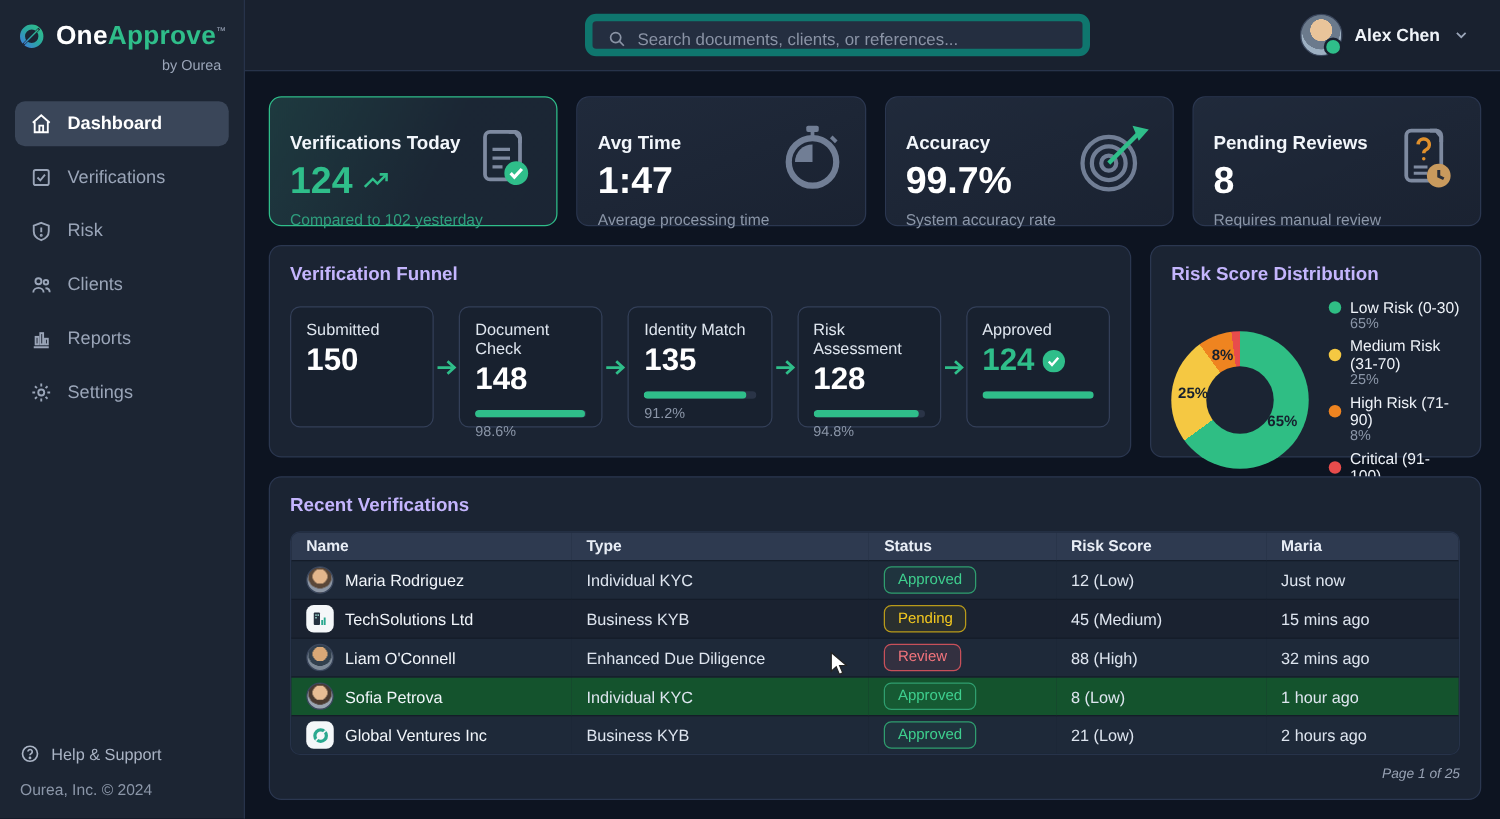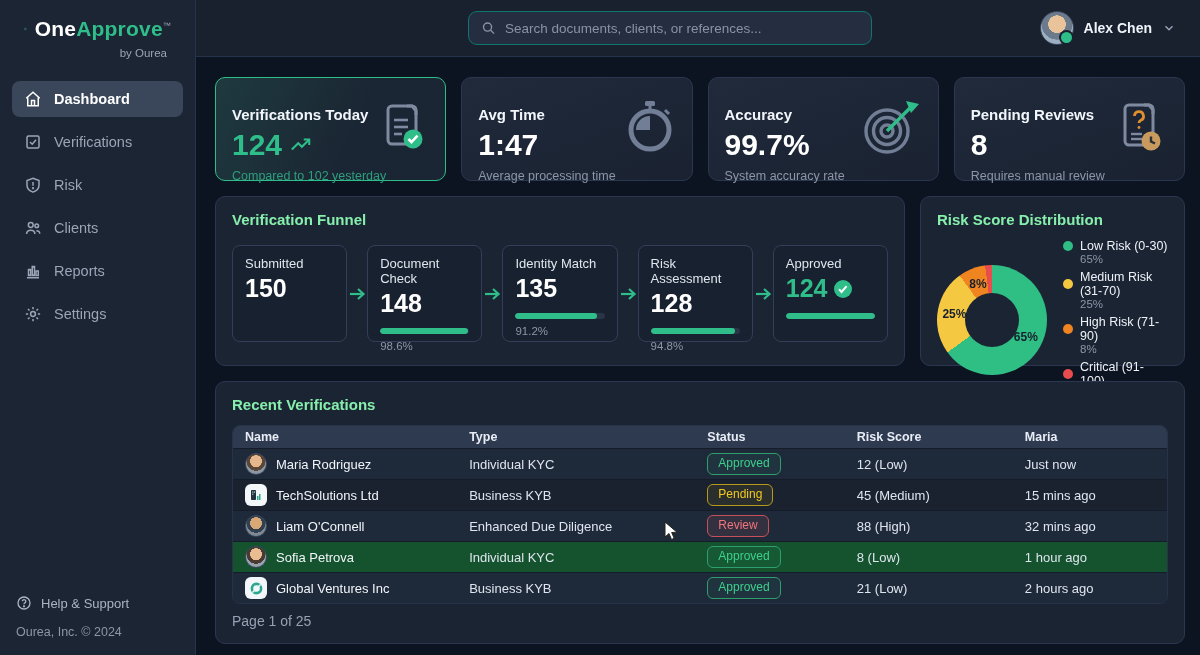--- a/index.html
+++ b/index.html
@@ -9,21 +9,21 @@
     background:#0d1421; color:#e8edf5;
     position:relative; overflow:hidden;
   }
   .app { display:flex; height:100%; }
 
   
   .sidebar {
     width:196px; flex:0 0 196px; background:#1c2533;
     border-right:1px solid #27334a; display:flex; flex-direction:column;
   }
-  .logo-wrap { padding:12px 24px 8px; }
+  .logo-wrap { padding:12px 14px 8px; }
   .logo-row { display:flex; align-items:center; gap:8px; }
   .logo-text { font-size:21px; font-weight:800; letter-spacing:.2px; }
   .logo-one { color:#ffffff; }
   .logo-approve { color:#2fbe8a; }
   .logo-tm { font-size:8px; color:#9aa5b8; vertical-align:super; font-weight:400; }
   .byline { font-size:11.5px; color:#9aa5b8; text-align:right; padding-right:4px; margin-top:1px; }
   .nav { margin-top:14px; padding:0 12px; display:flex; flex-direction:column; gap:7px; }
   .nav-item {
     display:flex; align-items:center; gap:12px; padding:9px 12px;
     border-radius:8px; color:#9aa5b8; font-size:14.5px; cursor:pointer;
@@ -35,21 +35,21 @@
   .copy { color:#8b96a8; font-size:12.5px; margin-top:14px; }
 
   
   .main { flex:1; display:flex; flex-direction:column; min-width:0; }
   .topbar {
     height:57px; flex:0 0 57px; background:#19212f;
     border-bottom:1px solid #27334a; display:flex; align-items:center; padding:0 24px 0 0;
   }
   .search {
     margin-left:272px; width:404px; height:34px; background:#242e40;
-    border:1px solid #0f766e; border-radius:9px; display:flex; align-items:center;
+    border:6px solid #0f766e; border-radius:9px; display:flex; align-items:flex-end;
     padding:0 12px; gap:9px;
   }
   .search input {
     background:transparent; border:none; outline:none; color:#cfd7e4;
     font-size:13.5px; width:100%; font-family:"Liberation Sans", sans-serif;
   }
   .search input::placeholder { color:#8a93a5; }
   .user { display:flex; align-items:center; gap:10px; margin-left:auto; cursor:pointer; }
   .user-avatar {
     width:34px; height:34px; border-radius:50%; position:relative;
@@ -75,21 +75,21 @@
   }
   .card-title { font-size:15px; font-weight:700; color:#f2f6fb; }
   .card-value { font-size:30px; font-weight:700; color:#ffffff; margin-top:5px; display:flex; align-items:center; gap:8px; }
   .card.highlight .card-value { color:#2fbe8a; }
   .card-sub { font-size:12.5px; color:#8b96a8; margin-top:7px; }
   .card.highlight .card-sub { color:#2e9e7d; }
   .card-icon { position:absolute; right:15px; top:50%; transform:translateY(-50%); }
 
   .mid-row { display:flex; gap:15px; }
   .panel { background:#1b2433; border:1px solid #2b3750; border-radius:10px; padding:14px 16px; }
-  .panel-title { font-size:15px; font-weight:700; color:#86efac; }
+  .panel-title { font-size:15px; font-weight:700; color:#c4b5fd; }
 
   
   .funnel { width:690px; flex:0 0 690px; height:170px; }
   .funnel-row { display:flex; align-items:center; gap:1px; margin-top:17px; }
   .step {
     flex:1; border:1px solid #333f58; border-radius:8px; padding:10px 12px;
     height:97px; background:rgba(17,24,37,0.25);
   }
   .step-label { font-size:13px; color:#dfe6ef; }
   .step-value { font-size:25px; font-weight:700; color:#fff; margin-top:3px; display:flex; align-items:center; gap:6px; }
@@ -136,21 +136,21 @@
   .av-person-b { background:radial-gradient(circle at 50% 36%, #d9a877 0 36%, #32404e 37% 58%, #7e8a98 59%); border:1px solid #3a465c; }
   .av-person-c { background:radial-gradient(circle at 50% 36%, #e8bd94 0 36%, #4a3a30 37% 58%, #9aa4b0 59%); border:1px solid #3a465c; }
   .av-sq { border-radius:6px; background:#f4f7f9; display:flex; align-items:center; justify-content:center; }
   .badge {
     display:inline-block; padding:2px 10px 3px; border-radius:6px; font-size:12px;
     border:1px solid; line-height:1.25;
   }
   .badge-approved { color:#3ecf8e; border-color:#2f9e6f; background:rgba(47,158,111,0.10); }
   .badge-pending { color:#f3c81f; border-color:#b89a1a; background:rgba(243,200,31,0.08); }
   .badge-review { color:#f2747c; border-color:#c8505a; background:rgba(242,116,124,0.10); }
-  .pagination { font-size:14px; color:#97a1b3; margin-top:9px; }
+  .pagination { text-align:right; font-size:11px; color:#97a1b3; margin-top:9px;font-style:italic; }
 
   .mouse-cursor { position:absolute; left:664px; top:521px; z-index:50; pointer-events:none; }
 </style>
 </head>
 <body>
 
 <div class="app">
 
   <aside class="sidebar">
     <div class="logo-wrap">

